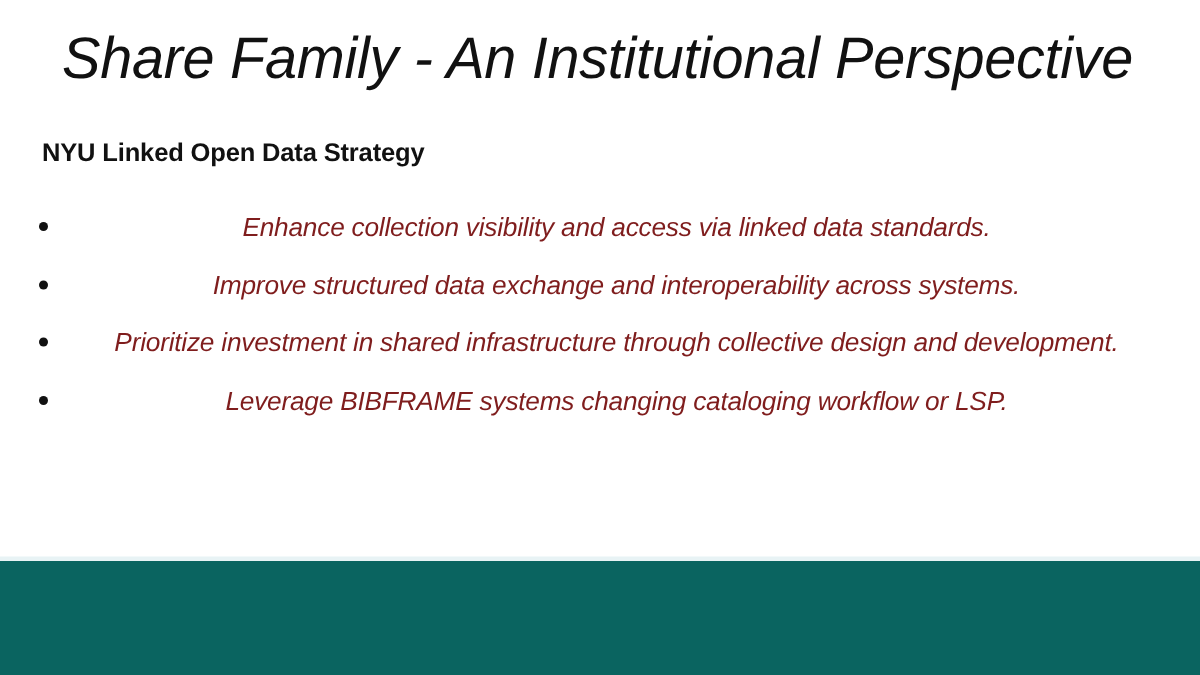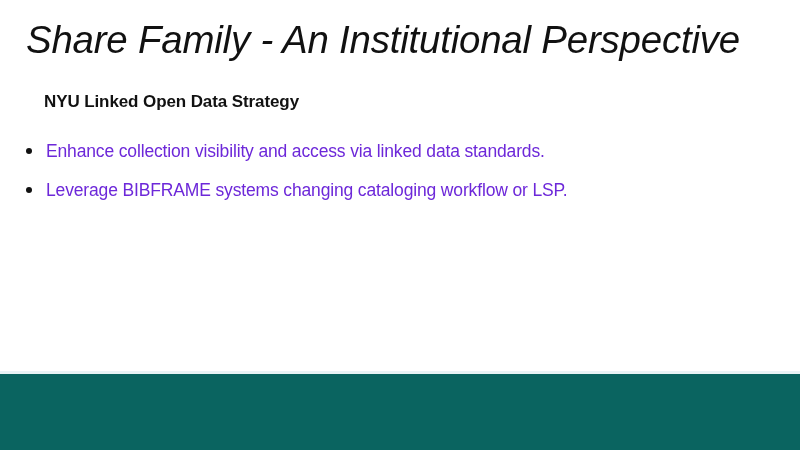--- a/index.html
+++ b/index.html
@@ -3,21 +3,21 @@
 <meta charset="utf-8">
 <style>
   html,body{margin:0;padding:0;}
   body{
     width:800px;height:450px;
     background:#ffffff;
     font-family:"Liberation Sans",sans-serif;
     overflow:hidden;
     position:relative;
   }
-  .slide{position:absolute;inset:0;background:#fff;}
+  .slide{position:absolute;inset:0;background:#fff;text-align:center;}
 
   
   .title{
     position:absolute;
     left:26px; top:18px;
     width:756px;
     font-family:"Liberation Sans",sans-serif;
     font-style:italic;
     font-weight:400;
     font-size:39px;
@@ -25,43 +25,44 @@
     letter-spacing:-0.2px;
     color:#111111;
     white-space:nowrap;
     transform:scaleX(0.985);
     transform-origin:left center;
   }
 
   
   .subhead{
     position:absolute;
-    left:44px; top:92px;
+    left:28px; top:92px;
     font-size:17px;
     font-weight:bold;
     color:#111111;
     letter-spacing:-0.1px;
   }
 
   
   .bullets{
     position:absolute;
     left:26px; top:132px;
     width:750px;
     list-style:none;
     margin:0;padding:0;
   }
   .bullet{
     position:relative;
     padding-left:20px;
     font-size:17.5px;
     line-height:38.5px;
-    color:#6d28d9;
+    color:#7f1d1d;
     letter-spacing:-0.15px;
     margin:0;
+    font-style:italic;
   }
   .bullet .dot{
     position:absolute;
     left:0px; top:16px;
     width:6px;height:6px;
     border-radius:50%;
     background:#111;
   }
   .bullet .btext{display:block;}
 
@@ -87,20 +88,28 @@
 
   <div class="subhead">NYU Linked Open Data Strategy</div>
 
   <ul class="bullets">
     <li class="bullet">
       <span class="dot"></span>
       <span class="btext">Enhance collection visibility and access via linked data standards.</span>
     </li>
     <li class="bullet">
       <span class="dot"></span>
+      <span class="btext">Improve structured data exchange and interoperability across systems.</span>
+    </li>
+    <li class="bullet">
+      <span class="dot"></span>
+      <span class="btext">Prioritize investment in shared infrastructure through collective design and development.</span>
+    </li>
+    <li class="bullet">
+      <span class="dot"></span>
       <span class="btext">Leverage BIBFRAME systems changing cataloging workflow or LSP.</span>
     </li>
   </ul>
 
   <div class="footer-hairline"></div>
   <div class="footer">
 
     
 
     

